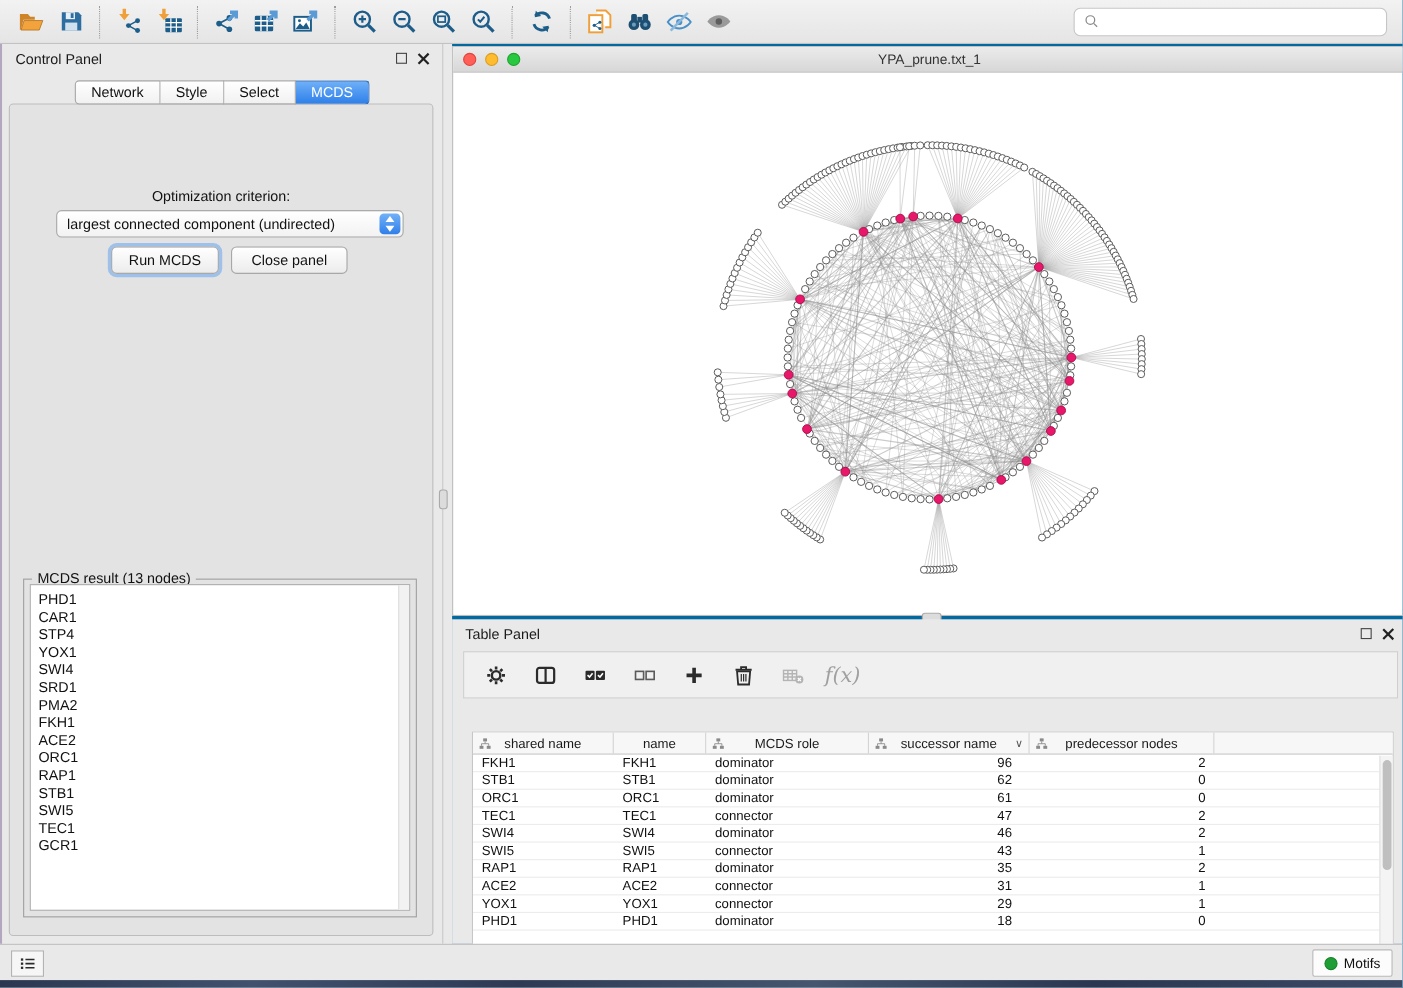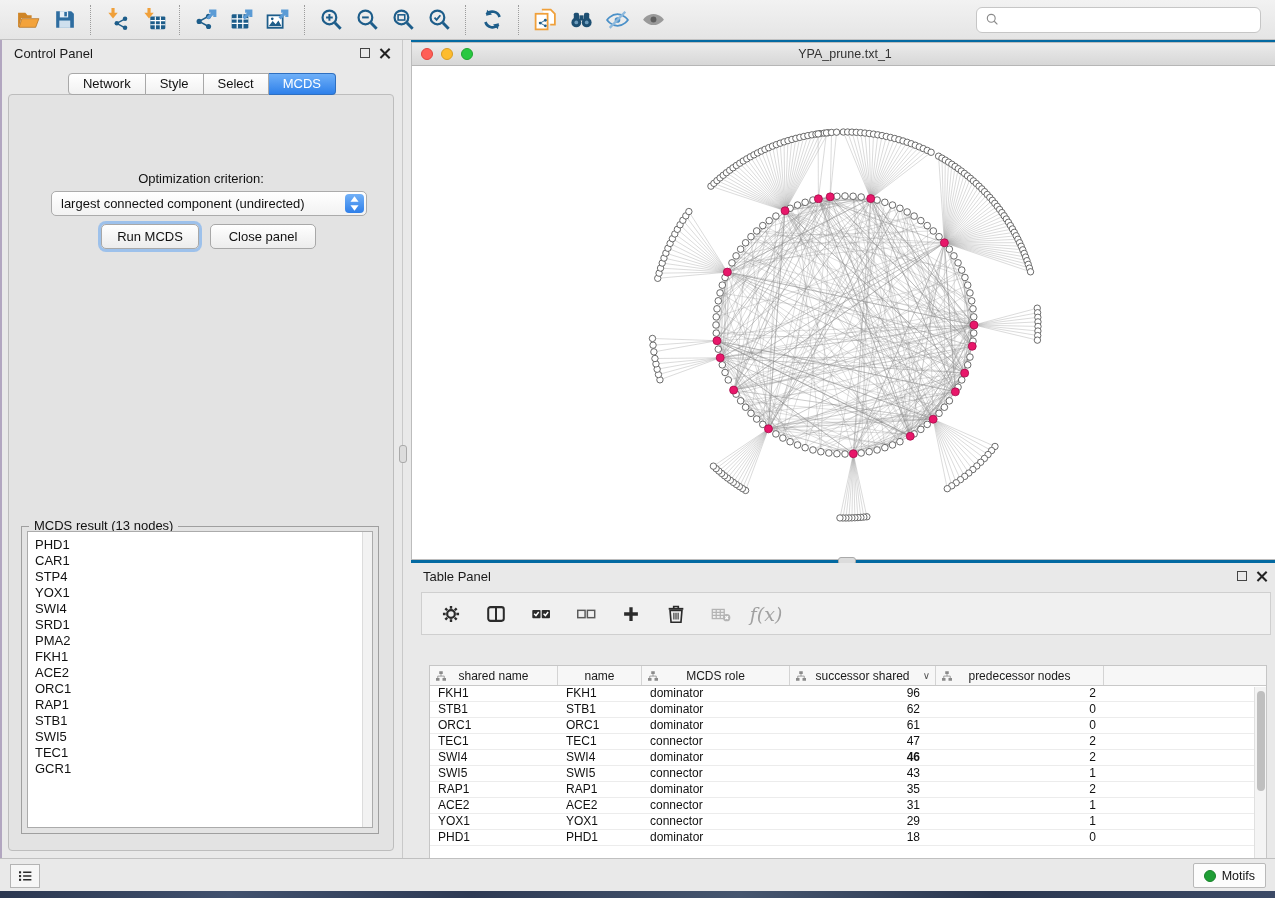--- a/index.html
+++ b/index.html
@@ -1248,21 +1248,21 @@
             </div>
             <div class="th" style="width: 146px;">
               <svg viewBox="0 0 24 24" class="tree">
                 <g fill="#8a8a8a">
                   <rect x="8.5" y="2.5" width="7" height="5.5"></rect>
                   <rect x="2" y="16" width="7" height="5.5"></rect>
                   <rect x="15" y="16" width="7" height="5.5"></rect>
                 </g>
                 <path d="M12 8v4.2M5.5 16v-3.8h13V16" stroke="#8a8a8a" fill="none" stroke-width="1.6"></path>
               </svg>
-              <span>successor shared</span>
+              <span>successor name</span>
               <span class="chev">∨</span>
             </div>
             <div class="th" style="width: 168px;">
               <svg viewBox="0 0 24 24" class="tree">
                 <g fill="#8a8a8a">
                   <rect x="8.5" y="2.5" width="7" height="5.5"></rect>
                   <rect x="2" y="16" width="7" height="5.5"></rect>
                   <rect x="15" y="16" width="7" height="5.5"></rect>
                 </g>
                 <path d="M12 8v4.2M5.5 16v-3.8h13V16" stroke="#8a8a8a" fill="none" stroke-width="1.6"></path>
@@ -1296,21 +1296,21 @@
               <div class="td" style="width: 128px;">TEC1</div>
               <div class="td" style="width: 84px;">TEC1</div>
               <div class="td" style="width: 148px;">connector</div>
               <div class="td num" style="width: 146px; padding-right: 16px;">47</div>
               <div class="td num" style="width: 168px;">2</div>
             </div>
             <div class="tr">
               <div class="td" style="width: 128px;">SWI4</div>
               <div class="td" style="width: 84px;">SWI4</div>
               <div class="td" style="width: 148px;">dominator</div>
-              <div class="td num" style="width: 146px; padding-right: 16px; font-weight: bold;">46</div>
+              <div class="td num" style="width: 146px; padding-right: 16px;">46</div>
               <div class="td num" style="width: 168px;">2</div>
             </div>
             <div class="tr">
               <div class="td" style="width: 128px;">SWI5</div>
               <div class="td" style="width: 84px;">SWI5</div>
               <div class="td" style="width: 148px;">connector</div>
               <div class="td num" style="width: 146px; padding-right: 16px;">43</div>
               <div class="td num" style="width: 168px;">1</div>
             </div>
             <div class="tr">

